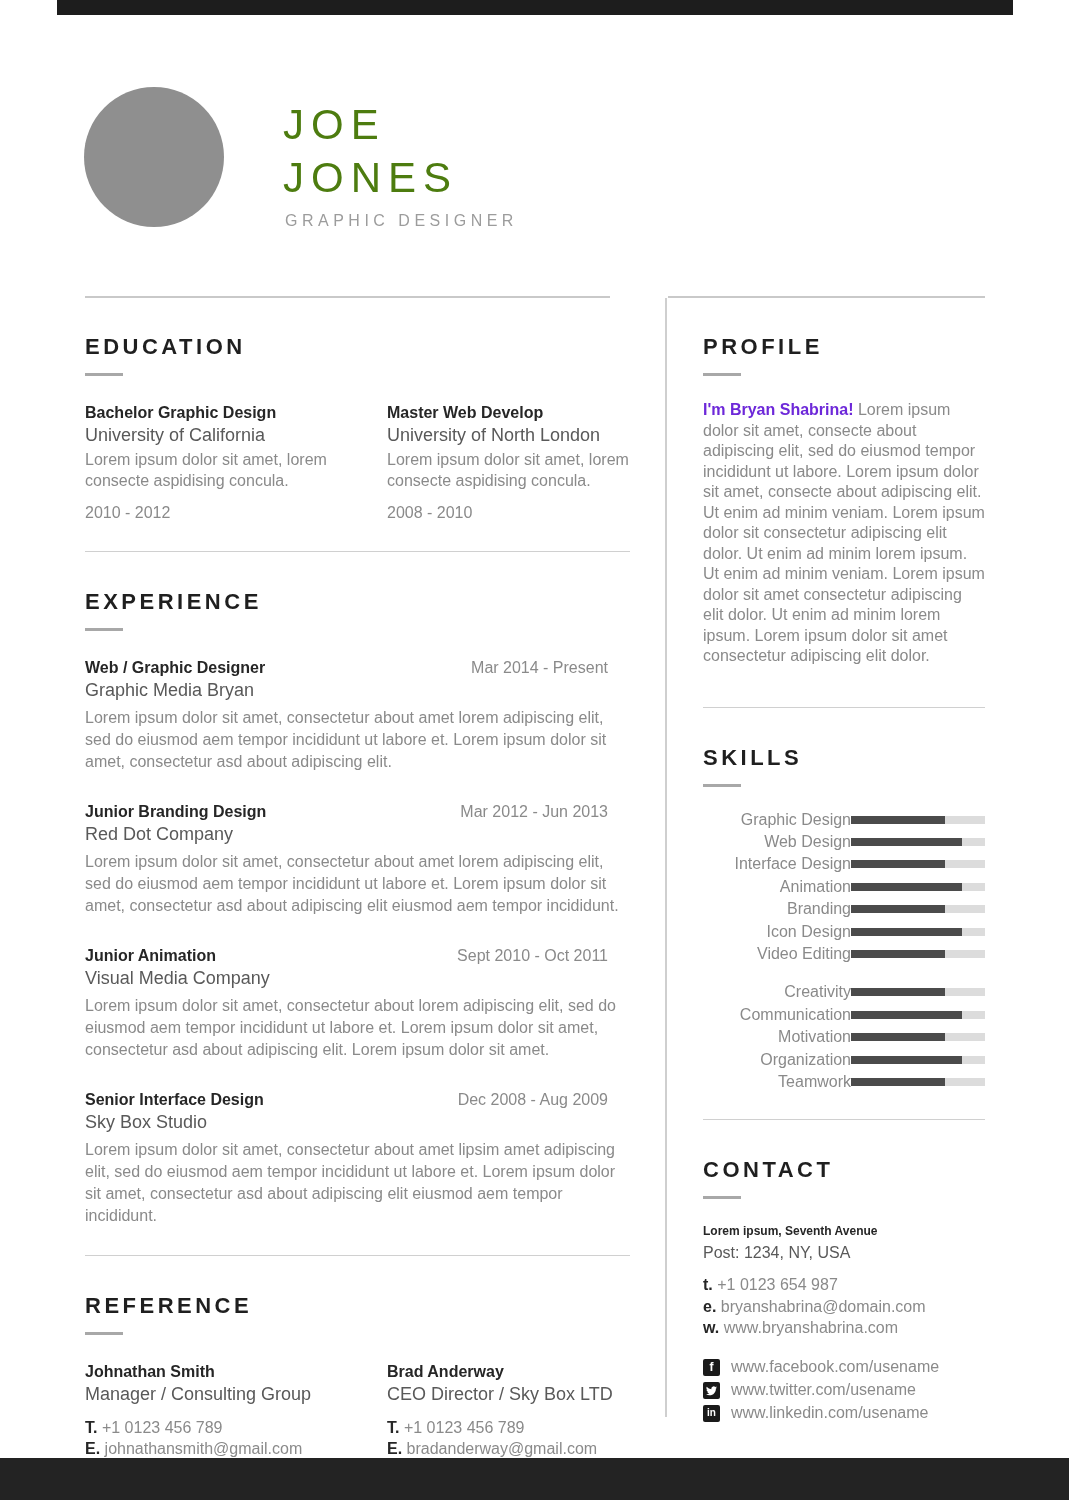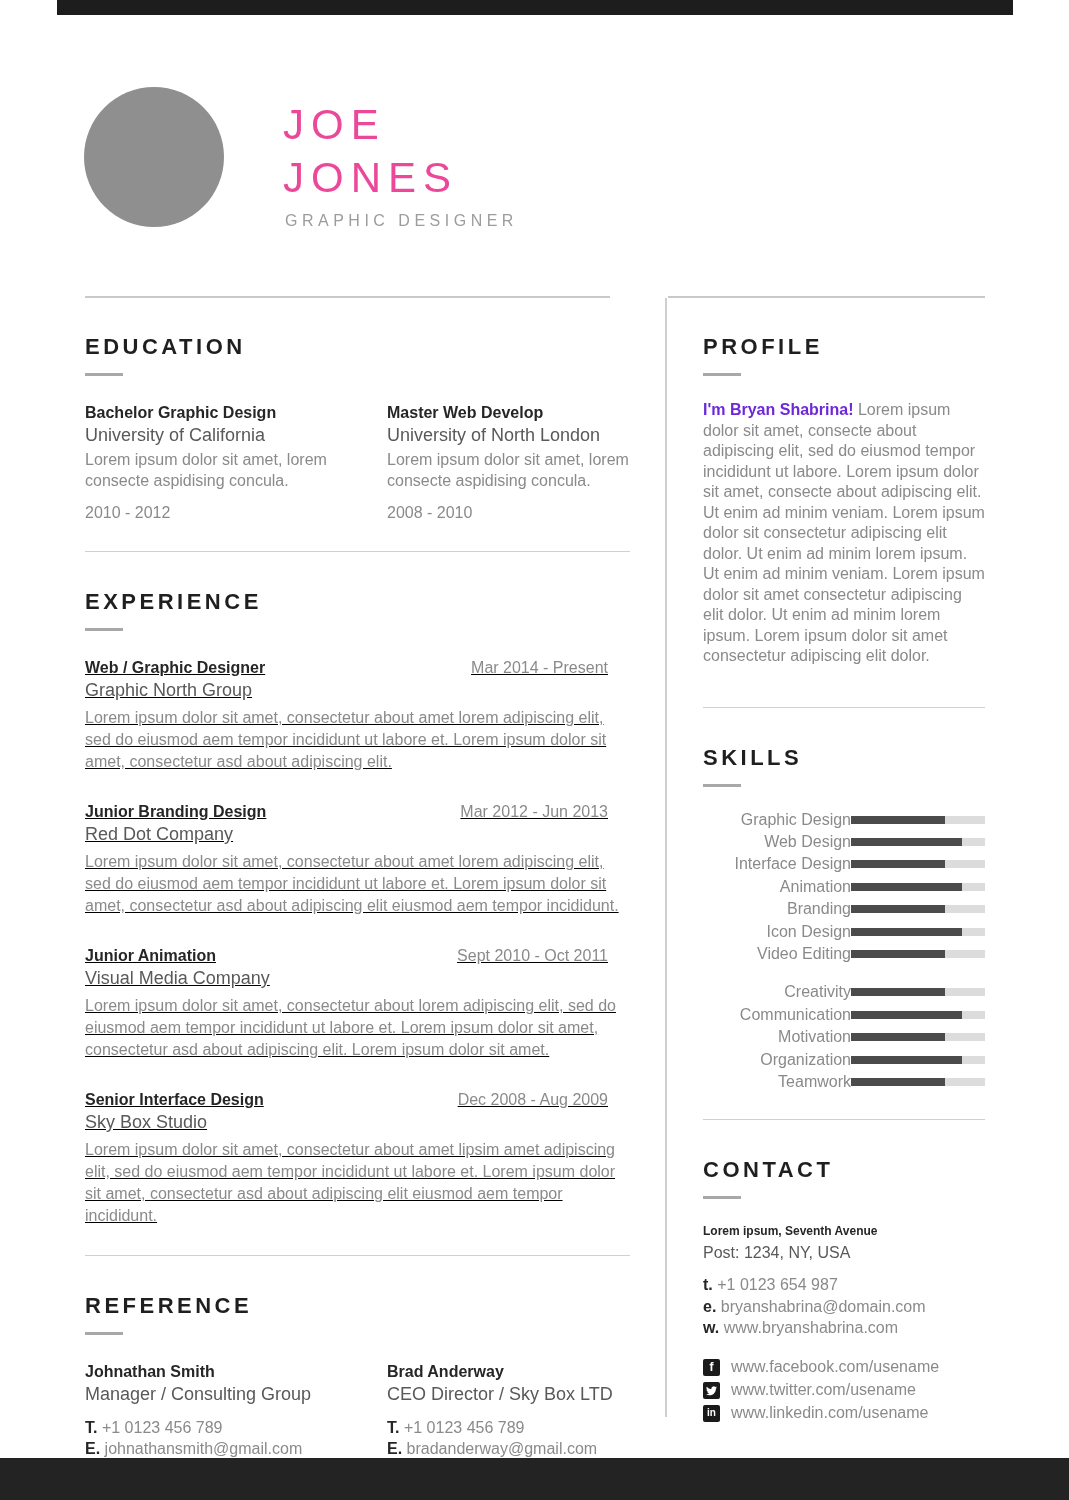--- a/index.html
+++ b/index.html
@@ -4,21 +4,21 @@
 <style>
   html,body{margin:0;padding:0;background:#ffffff;}
   .page{position:relative;width:1069px;height:1500px;background:#fff;overflow:hidden;
         font-family:"Liberation Sans","DejaVu Sans",sans-serif;-webkit-font-smoothing:antialiased;}
 
   
   .top-bar{position:absolute;left:57px;top:0;width:956px;height:15px;background:#1d1d1d;}
   .bottom-bar{position:absolute;left:0;top:1458px;width:1069px;height:42px;background:#232323;}
   .photo-circle{position:absolute;left:84px;top:87px;width:140px;height:140px;border-radius:50%;background:#8f8f8f;}
   .name-block{position:absolute;left:283px;top:98px;}
-  .name-line{font-size:42px;line-height:53px;letter-spacing:7px;color:#ec4899;font-weight:400;}
+  .name-line{font-size:42px;line-height:53px;letter-spacing:7px;color:#4d7c0f;font-weight:400;}
   .job-title{position:absolute;left:285px;top:212px;font-size:16px;letter-spacing:4.5px;color:#9c9c9c;}
 
   
   .rule-left{position:absolute;left:85px;top:296px;width:525px;height:2px;background:#c9c9c9;}
   .rule-right{position:absolute;left:668px;top:296px;width:317px;height:2px;background:#c9c9c9;}
   .v-divider{position:absolute;left:665px;top:298px;width:2px;height:1119px;background:#cfcfcf;}
   .divider{height:1px;background:#d0d0d0;margin-top:28px;}
 
   
   .col-left{position:absolute;left:85px;top:296px;width:545px;}
@@ -31,21 +31,21 @@
 
   
   .two-col-grid{display:grid;grid-template-columns:255px 255px;column-gap:47px;margin-top:26px;}
   .item-title{font-weight:700;font-size:16px;color:#262626;line-height:21px;}
   .item-sub{font-size:18px;color:#595959;line-height:21px;margin-top:2px;}
   .item-desc{font-size:16px;color:#8a8a8a;line-height:21px;margin-top:3px;}
   .item-dates{font-size:16px;color:#8a8a8a;line-height:21px;margin-top:11px;}
 
   
   .xp-list{margin-top:26px;}
-  .xp-entry{margin-bottom:28px;text-decoration:underline;}
+  .xp-entry{margin-bottom:28px;}
   .xp-head{display:flex;justify-content:space-between;align-items:baseline;}
   .xp-date{font-size:16px;color:#8a8a8a;line-height:21px;padding-right:22px;white-space:nowrap;}
   .xp-body{font-size:16px;color:#8a8a8a;line-height:22px;margin-top:6px;}
 
   
   .ref-contact{margin-top:12px;}
   .pline{font-size:16px;line-height:21px;color:#8a8a8a;}
   .pfx{font-weight:700;color:#262626;}
 
   
@@ -116,21 +116,21 @@
     <h2 class="section-heading mt-head">EXPERIENCE</h2>
     <div class="head-underline"></div>
 
     <div class="xp-list">
 
       <div class="xp-entry">
         <div class="xp-head">
           <div class="item-title">Web / Graphic Designer</div>
           <div class="xp-date">Mar 2014 - Present</div>
         </div>
-        <div class="item-sub">Graphic North Group</div>
+        <div class="item-sub">Graphic Media Bryan</div>
         <div class="xp-body">Lorem ipsum dolor sit amet, consectetur about amet lorem adipiscing elit, sed do eiusmod aem tempor incididunt ut labore et. Lorem ipsum dolor sit amet, consectetur asd about adipiscing elit.</div>
       </div>
 
       <div class="xp-entry">
         <div class="xp-head">
           <div class="item-title">Junior Branding Design</div>
           <div class="xp-date">Mar 2012 - Jun 2013</div>
         </div>
         <div class="item-sub">Red Dot Company</div>
         <div class="xp-body">Lorem ipsum dolor sit amet, consectetur about amet lorem adipiscing elit, sed do eiusmod aem tempor incididunt ut labore et. Lorem ipsum dolor sit amet, consectetur asd about adipiscing elit eiusmod aem tempor incididunt.</div>

